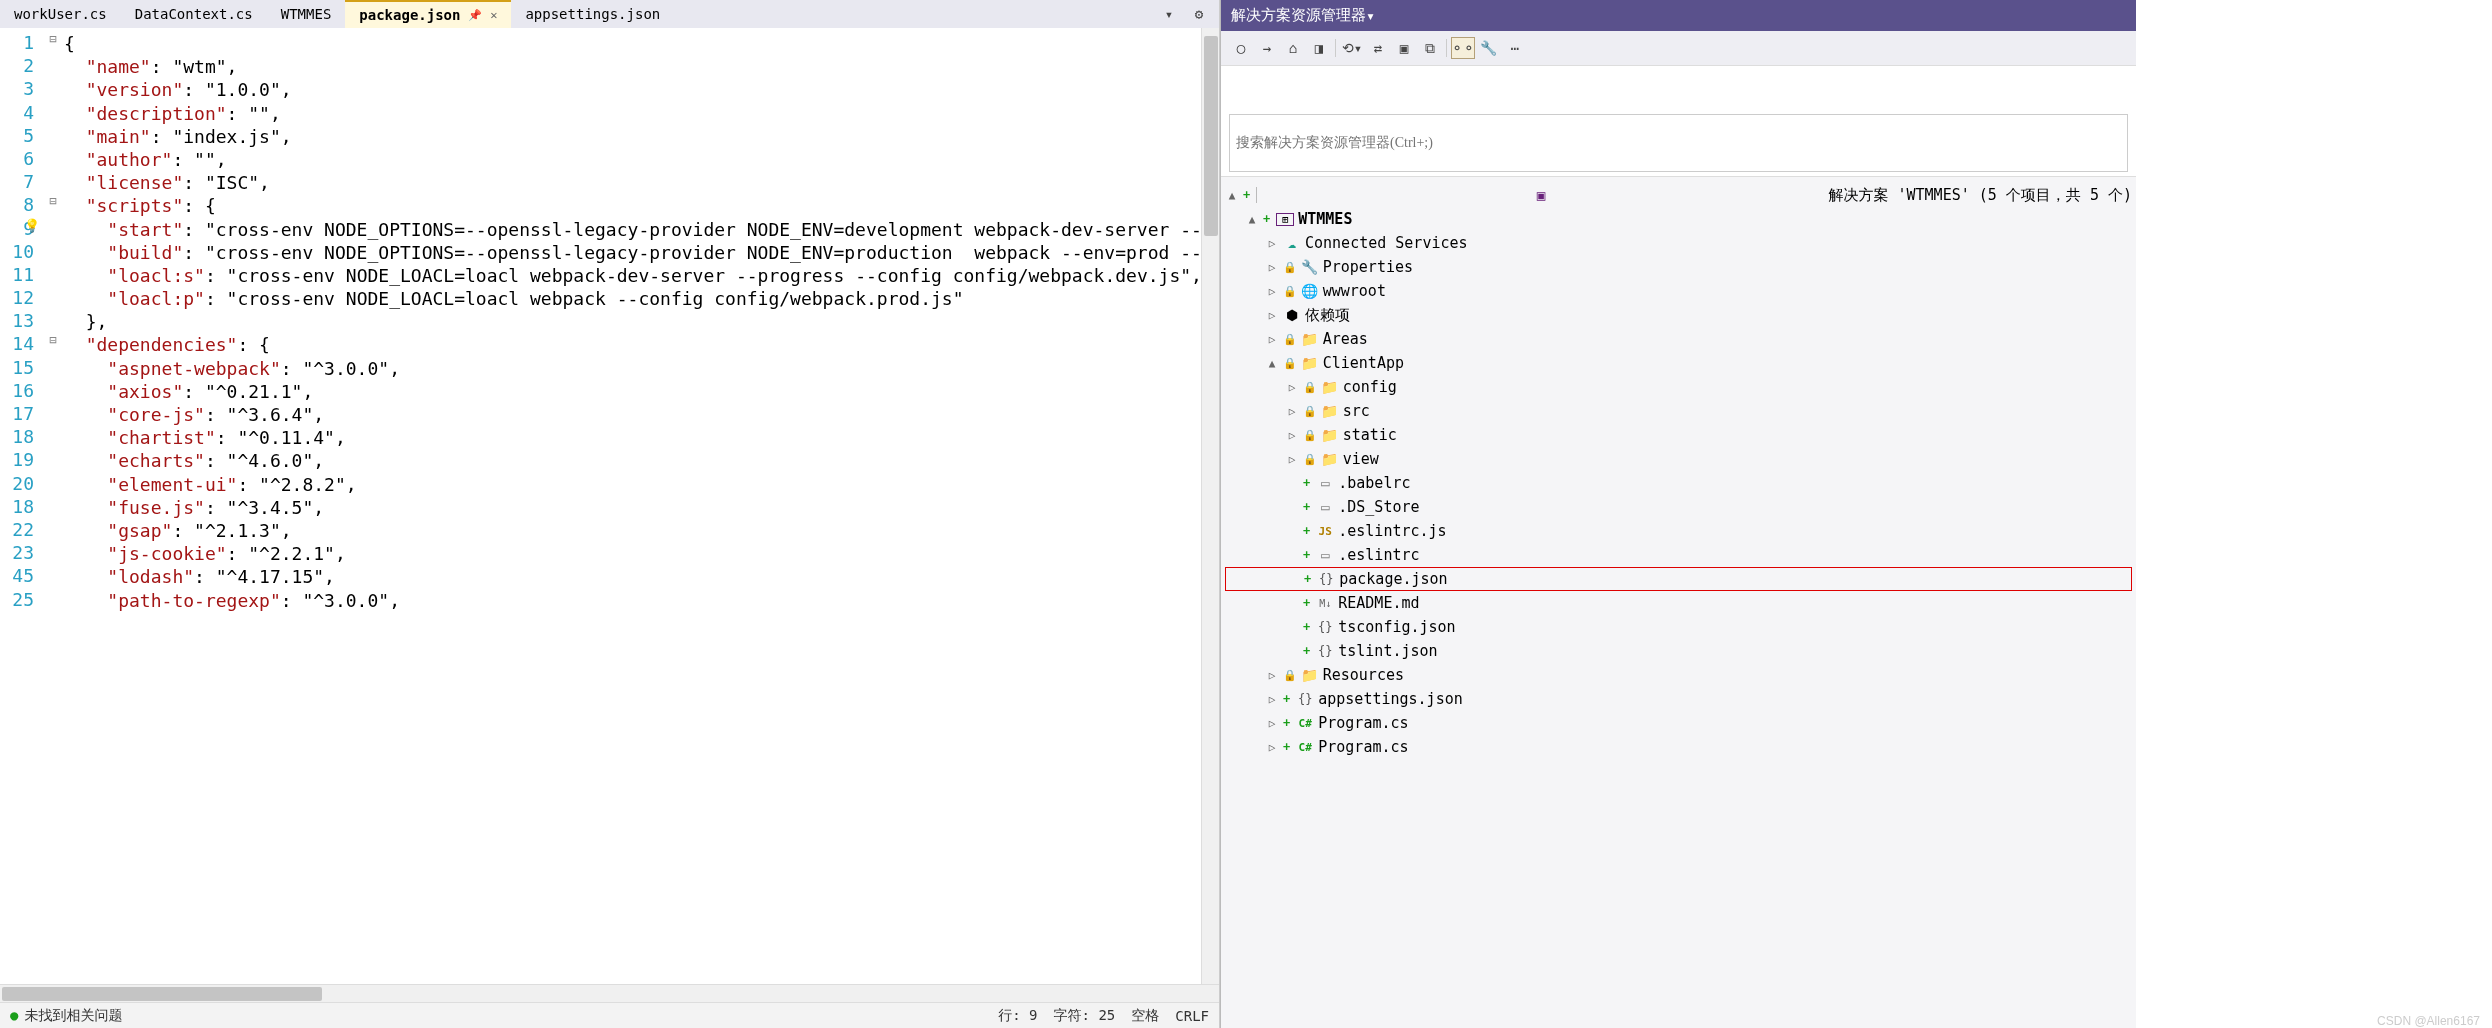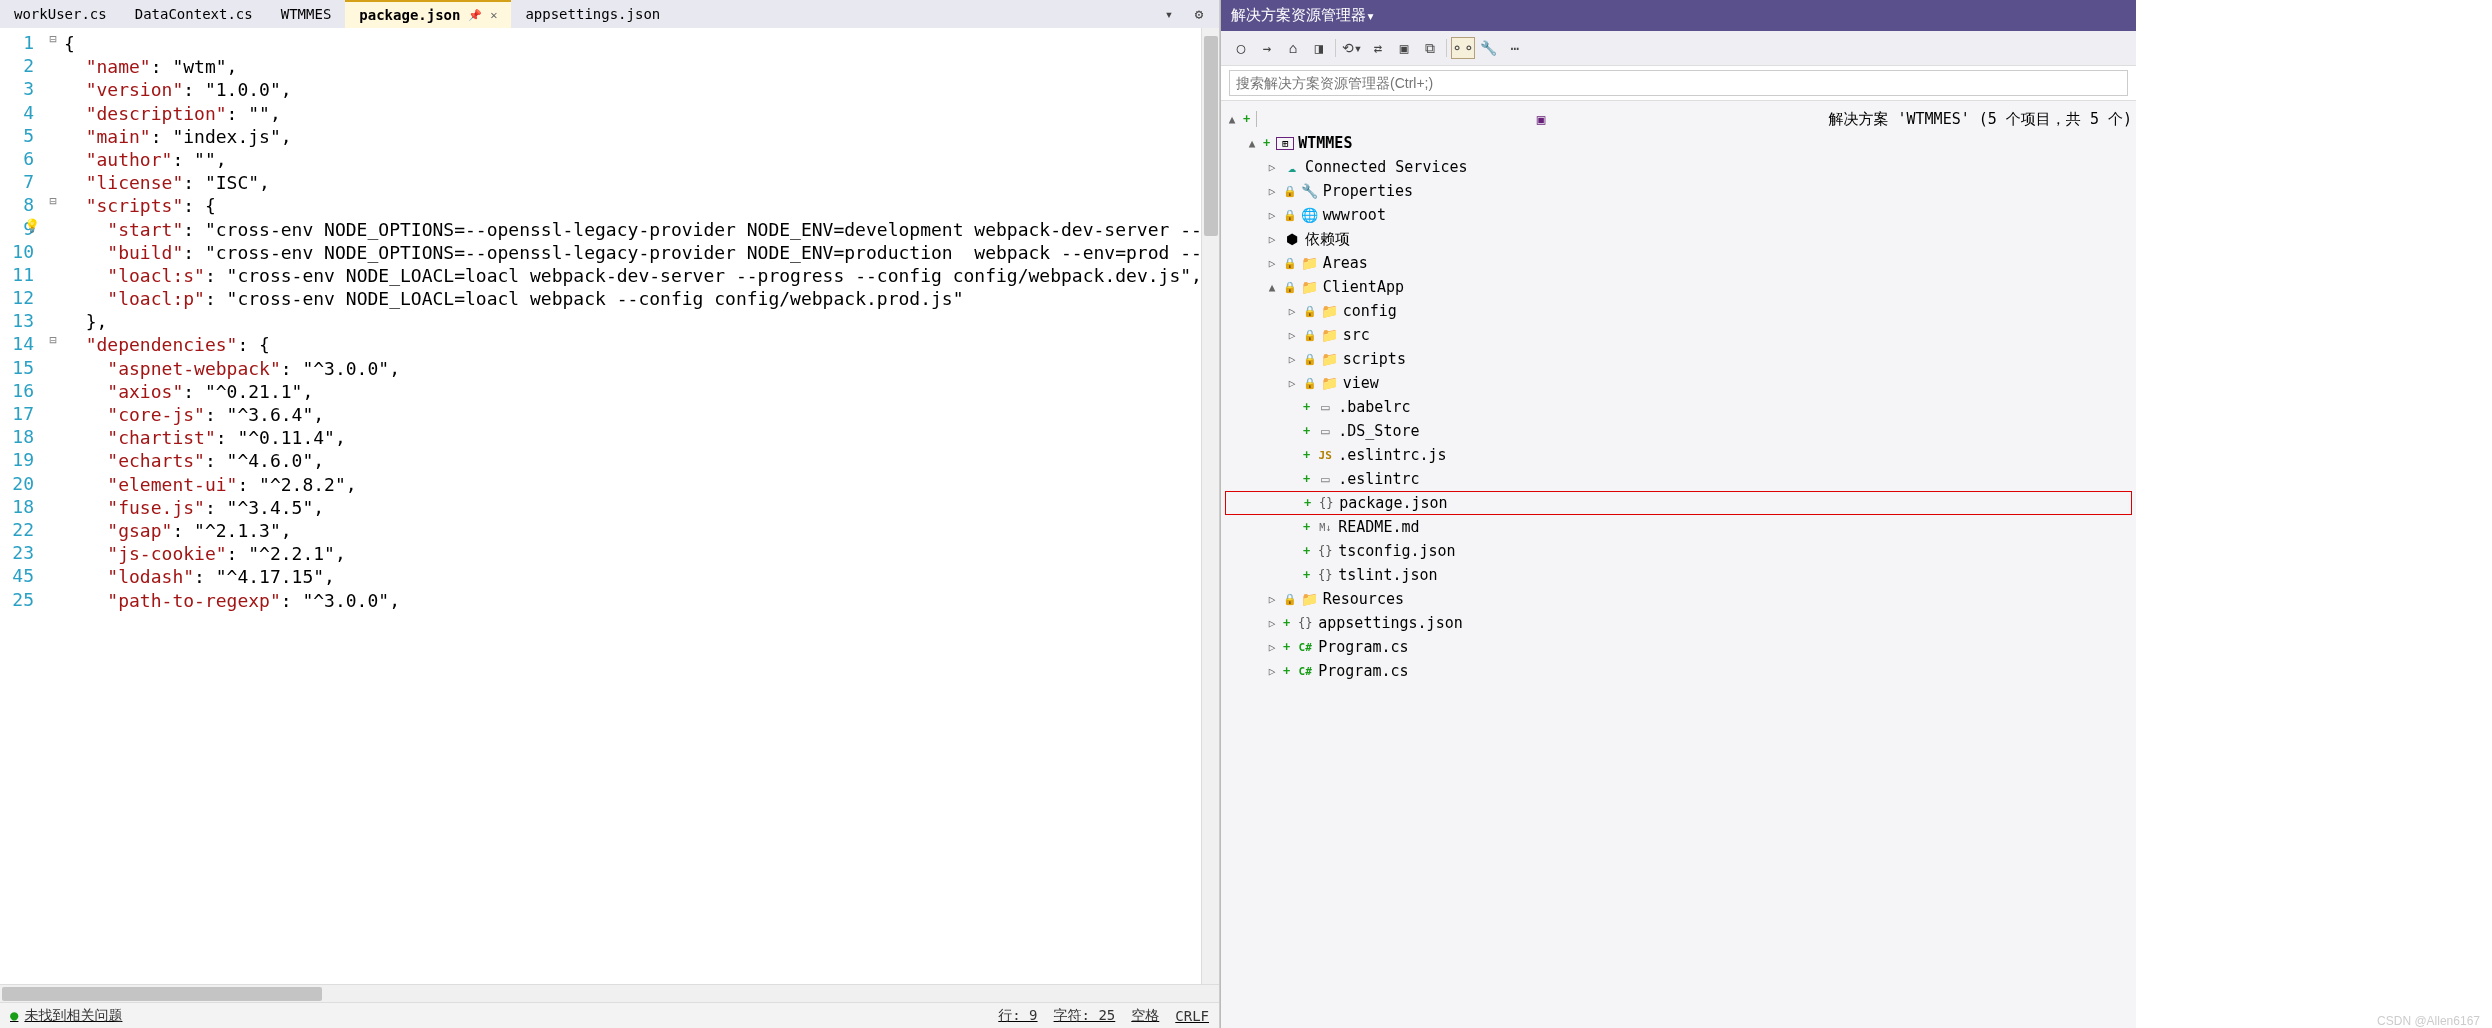--- a/index.html
+++ b/index.html
@@ -21,36 +21,36 @@
 .gutter-ln div { height:23.2px; padding-right:8px; }
 .gutter-ln .bulb::after { content:"💡"; font-size:13px; position:absolute; left:24px; }
 .gutter-fold { width:22px; color:#888; padding-top:4px; font-size:12px; }
 .gutter-fold div { height:23.2px; text-align:center; }
 .code { flex:1; white-space:pre; padding-top:4px; line-height:23.2px; overflow:hidden; position:relative; }
 .code-line { height:23.2px; }
 .k { color:#a31515; }   
 .p { color:#000; }
 .scroll-v { position:absolute; right:0; top:0; width:18px; height:100%; background:#f0f0f0; border-left:1px solid #ddd; }
 .scroll-thumb-v { position:absolute; top:8px; width:14px; left:2px; height:200px; background:#c4c4c4; border-radius:2px; }
-.status-bar { display:flex; align-items:center; height:26px; background:#f3f3f3; border-top:1px solid #ddd; font-size:14px; font-family:'Segoe UI'; padding:0 10px; gap:16px;text-decoration:underline; }
+.status-bar { display:flex; align-items:center; height:26px; background:#f3f3f3; border-top:1px solid #ddd; font-size:14px; font-family:'Segoe UI'; padding:0 10px; gap:16px; }
 .status-spacer { flex:1; }
 .status-item { color:#333; }
 .status-ok::before { content:"●"; color:#1a9e1a; margin-right:6px; }
 .scroll-h { height:18px; background:#f0f0f0; border-top:1px solid #ddd; position:relative; }
 .scroll-thumb-h { position:absolute; left:2px; top:2px; height:14px; width:320px; background:#c4c4c4; border-radius:2px; }
 
 
 .sln { flex:1; background:#f5f5f7; display:flex; flex-direction:column; border-left:1px solid #bbb; }
 .sln-title { background:#5a518c; color:#fff; padding:6px 10px; font-size:15px; font-family:'Microsoft YaHei'; display:flex; align-items:center; justify-content:flex-start; }
 .sln-toolbar { display:flex; gap:2px; padding:6px 8px; align-items:center; border-bottom:1px solid #ddd; background:#eeeef3; }
 .tb-btn { width:24px; height:22px; display:flex; align-items:center; justify-content:center; cursor:pointer; font-size:14px; color:#444; }
 .tb-btn.boxed { border:1px solid #b4a078; background:#f6efda; }
 .tb-sep { width:1px; height:18px; background:#ccc; margin:0 2px; }
 .sln-search { padding:4px 8px; border-bottom:1px solid #ddd; background:#fff; }
-.sln-search input { width:100%; padding:4px 6px; font-size:14px; border:1px solid #ccc; font-family:Liberation Sans, sans-serif; }
+.sln-search input { width:100%; padding:20px 6px; font-size:14px; border:1px solid #ccc; font-family:Liberation Serif, serif;margin-top:44px; }
 .tree { flex:1; overflow:auto; padding:6px 4px; font-size:15px; font-family:'Segoe UI','Microsoft YaHei'; }
 .tree-node { display:flex; align-items:center; height:24px; gap:4px; cursor:pointer; white-space:nowrap; }
 .tree-node.bold { font-weight:bold; }
 .tw { width:14px; text-align:center; color:#666; font-size:11px; display:inline-block; }
 .gplus { color:#1a9e1a; font-weight:bold; font-size:12px; margin-right:2px; }
 .lock { color:#2255aa; font-size:11px; }
 .ico { width:18px; display:inline-block; text-align:center; font-size:14px; }
 .ico.sln { color:#68217a; }
 .ico.proj { border:1px solid #68217a; font-size:10px; padding:0 1px; }
 .ico.fold { color:#d4a017; }
@@ -245,21 +245,21 @@
         <div class="tree-node" style="padding-left: 60px;">
           <span class="tw">▷</span>
           <span class="lock">🔒</span>
           <span class="ico fold">📁</span>
           <span>src</span>
         </div>
         <div class="tree-node" style="padding-left: 60px;">
           <span class="tw">▷</span>
           <span class="lock">🔒</span>
           <span class="ico fold">📁</span>
-          <span>scripts</span>
+          <span>static</span>
         </div>
         <div class="tree-node" style="padding-left: 60px;">
           <span class="tw">▷</span>
           <span class="lock">🔒</span>
           <span class="ico fold">📁</span>
           <span>view</span>
         </div>
         <div class="tree-node" style="padding-left: 60px;">
           <span class="tw"></span>
           <span class="gplus">+</span>

